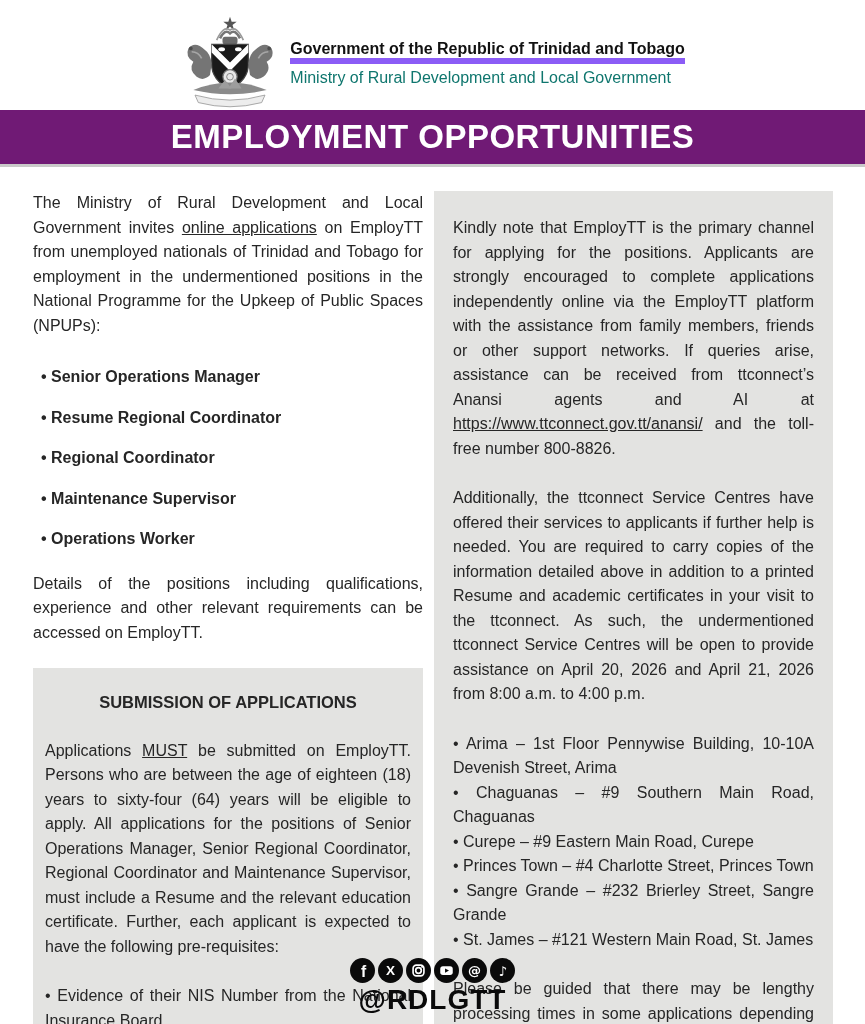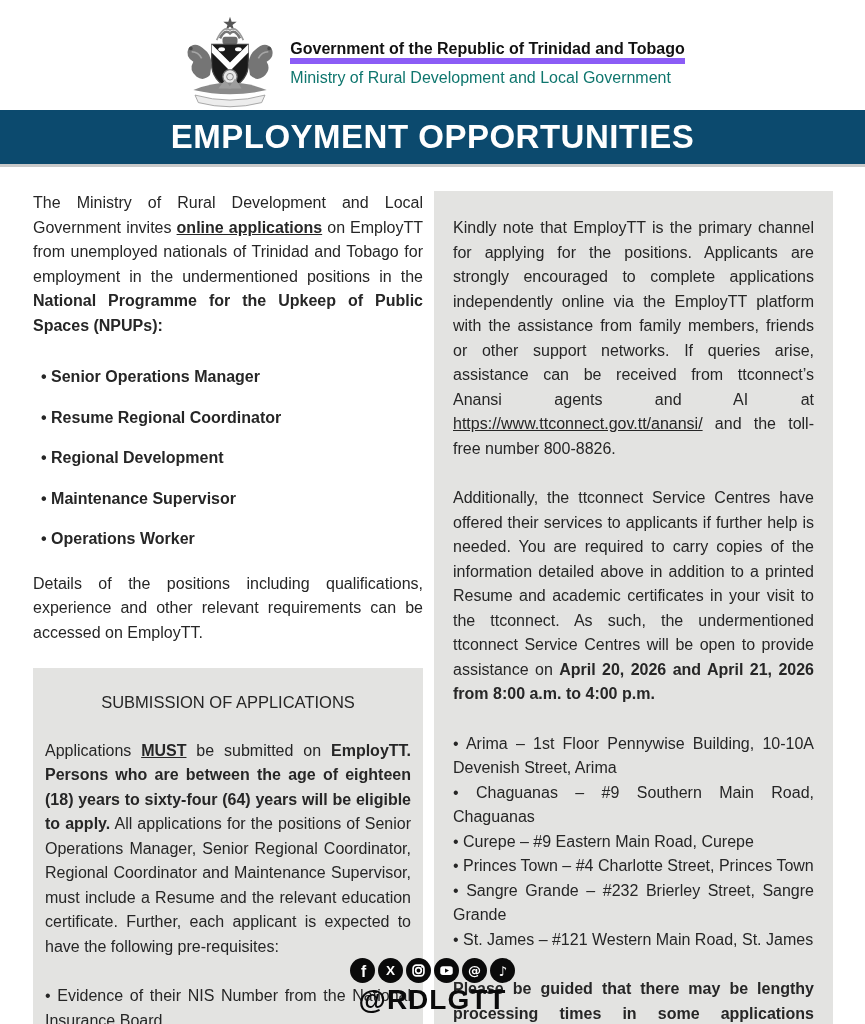--- a/index.html
+++ b/index.html
@@ -12,45 +12,45 @@
 
   
   .header { display:flex; justify-content:center; align-items:center; gap:10px; padding-top:16px; height:110px; }
   .crest { width:100px; height:100px; flex:0 0 auto; }
   .header-text { display:flex; flex-direction:column; }
   .gov-title { font-weight:bold; font-size:16px; color:#111; border-bottom:6px solid #8b5cf6; }
   .ministry { font-size:16px; color:#0f766e; margin-top:5px; }
 
   
   .banner {
-    margin-top:0; background:#0c4a6e; height:57px;
+    margin-top:0; background:#701a75; height:57px;
     display:flex; align-items:center; justify-content:center;
     border-bottom:3px solid #c9c9c9;
   }
   .banner-title { color:#ffffff; font-weight:bold; font-size:33px; letter-spacing:0.5px; }
 
   
   .content { display:flex; gap:11px; padding:24px 32px 0 33px; align-items:flex-start; }
   .col-left { width:390px; font-size:16px; line-height:24.5px; }
   .col-right { width:399px; font-size:16px; line-height:24.5px; }
 
   .para { text-align:justify; }
-  .b { font-weight:bold; }
+  .b { font-weight:normal; }
   .u { text-decoration:underline; }
   .link { text-decoration:underline; cursor:pointer; }
 
   .positions { margin:27px 0 0 8px; }
   .pos-item { font-weight:bold; margin-bottom:16px; }
   .pos-item::before { content:"•  "; }
 
   .details { text-align:justify; margin-top:20px; }
 
   .graybox { background:#e3e3e1; }
   .graybox-left { margin-top:23px; padding:22px 12px 34px 12px; }
-  .box-title { text-align:center; font-weight:normal; font-size:16.5px; margin-bottom:24px; }
+  .box-title { text-align:center; font-weight:bold; font-size:16.5px; margin-bottom:24px; }
   .prereq { margin-top:25px; }
   .li { text-align:justify; }
   .li::before { content:"• "; }
 
   .graybox-right { padding:25px 19px 30px 19px; }
   .gb-para { text-align:justify; margin-bottom:25px; }
   .loc-list { margin-bottom:25px; }
   .loc-item::before { content:"• "; }
 
   
@@ -107,21 +107,21 @@
 
     <div class="col-left">
       <p class="para"><span>The Ministry of Rural Development and Local Government invites </span><span class="b u">online applications</span><span> on EmployTT from unemployed nationals of Trinidad and Tobago for employment in the undermentioned positions in the </span><span class="b">National Programme for the Upkeep of Public Spaces (NPUPs):</span></p>
 
       <div class="positions">
 
           <div class="pos-item">Senior Operations Manager</div>
 
           <div class="pos-item">Resume Regional Coordinator</div>
 
-          <div class="pos-item">Regional Development</div>
+          <div class="pos-item">Regional Coordinator</div>
 
           <div class="pos-item">Maintenance Supervisor</div>
 
           <div class="pos-item">Operations Worker</div>
         </div>
 
       <p class="details">Details of the positions including qualifications, experience and other relevant requirements can be accessed on EmployTT.</p>
 
       <div class="graybox graybox-left">
         <div class="box-title">SUBMISSION OF APPLICATIONS</div>

